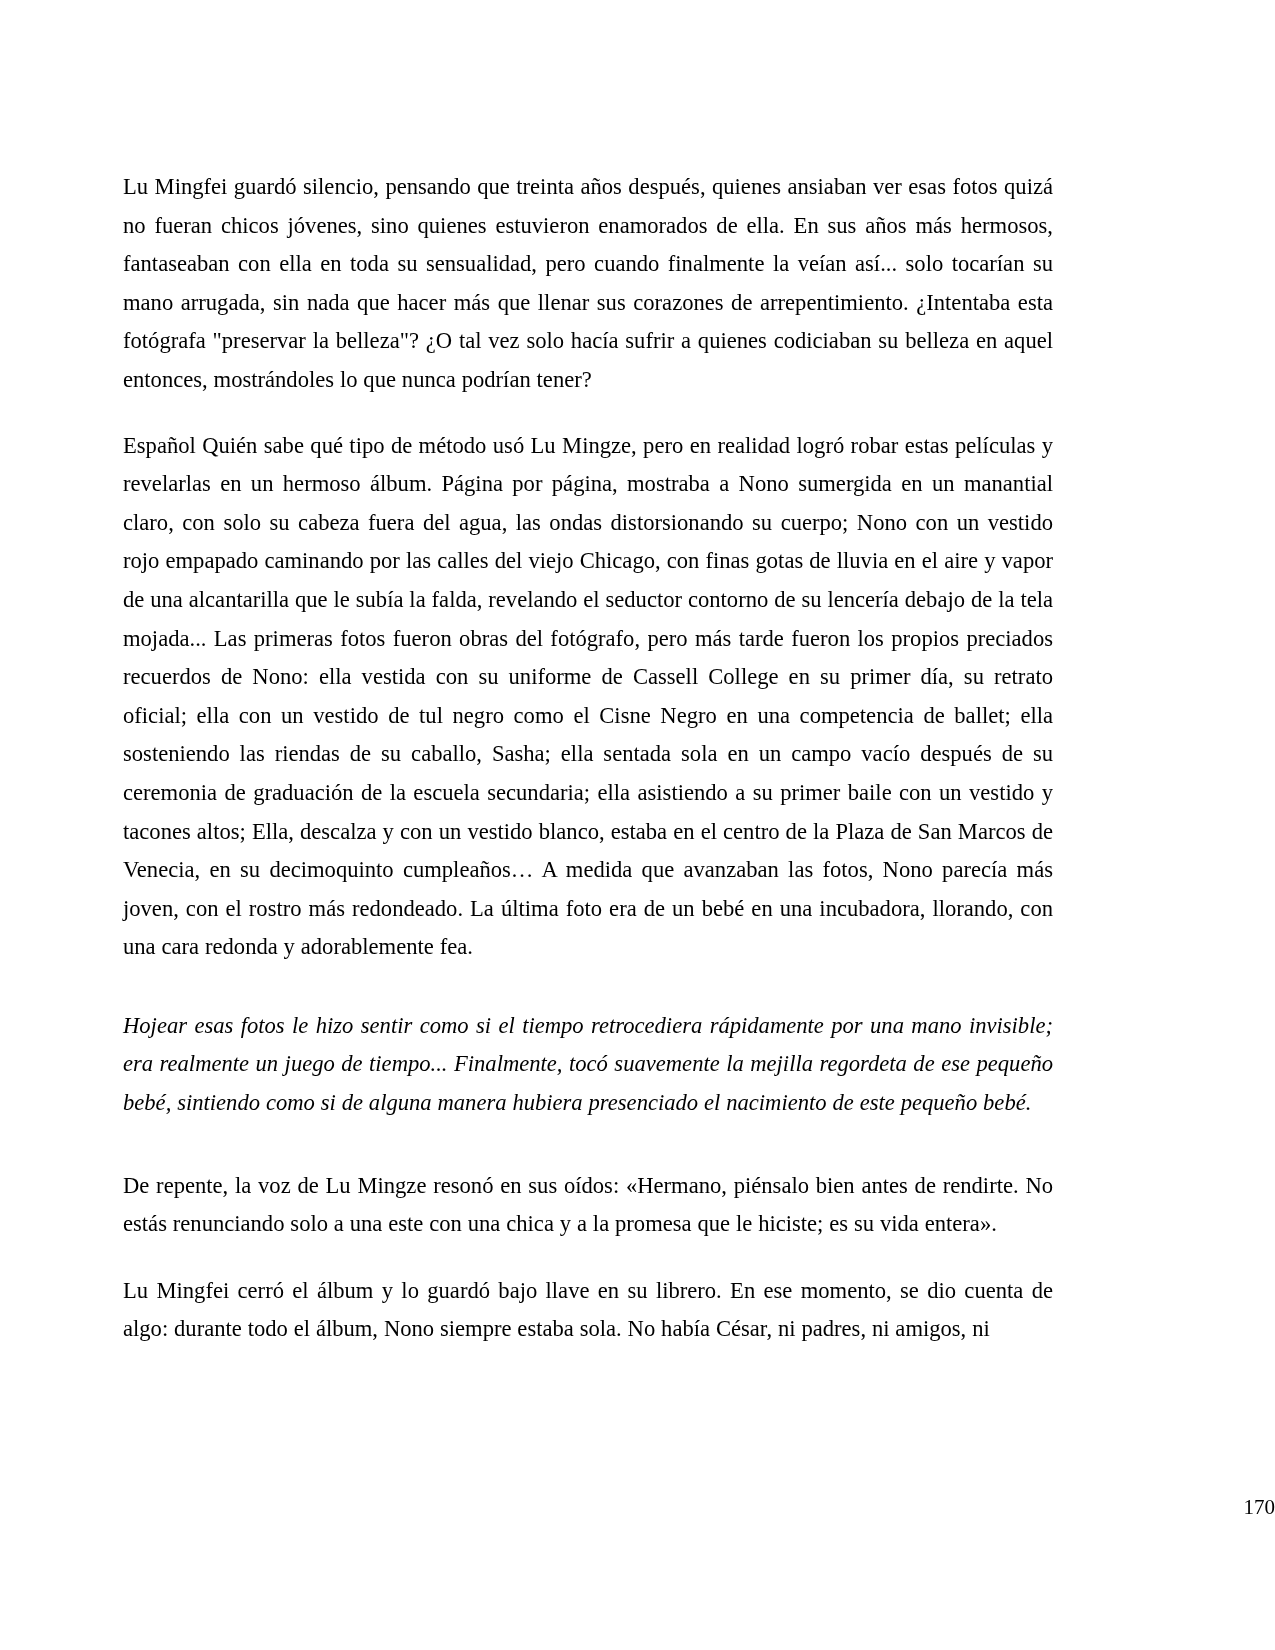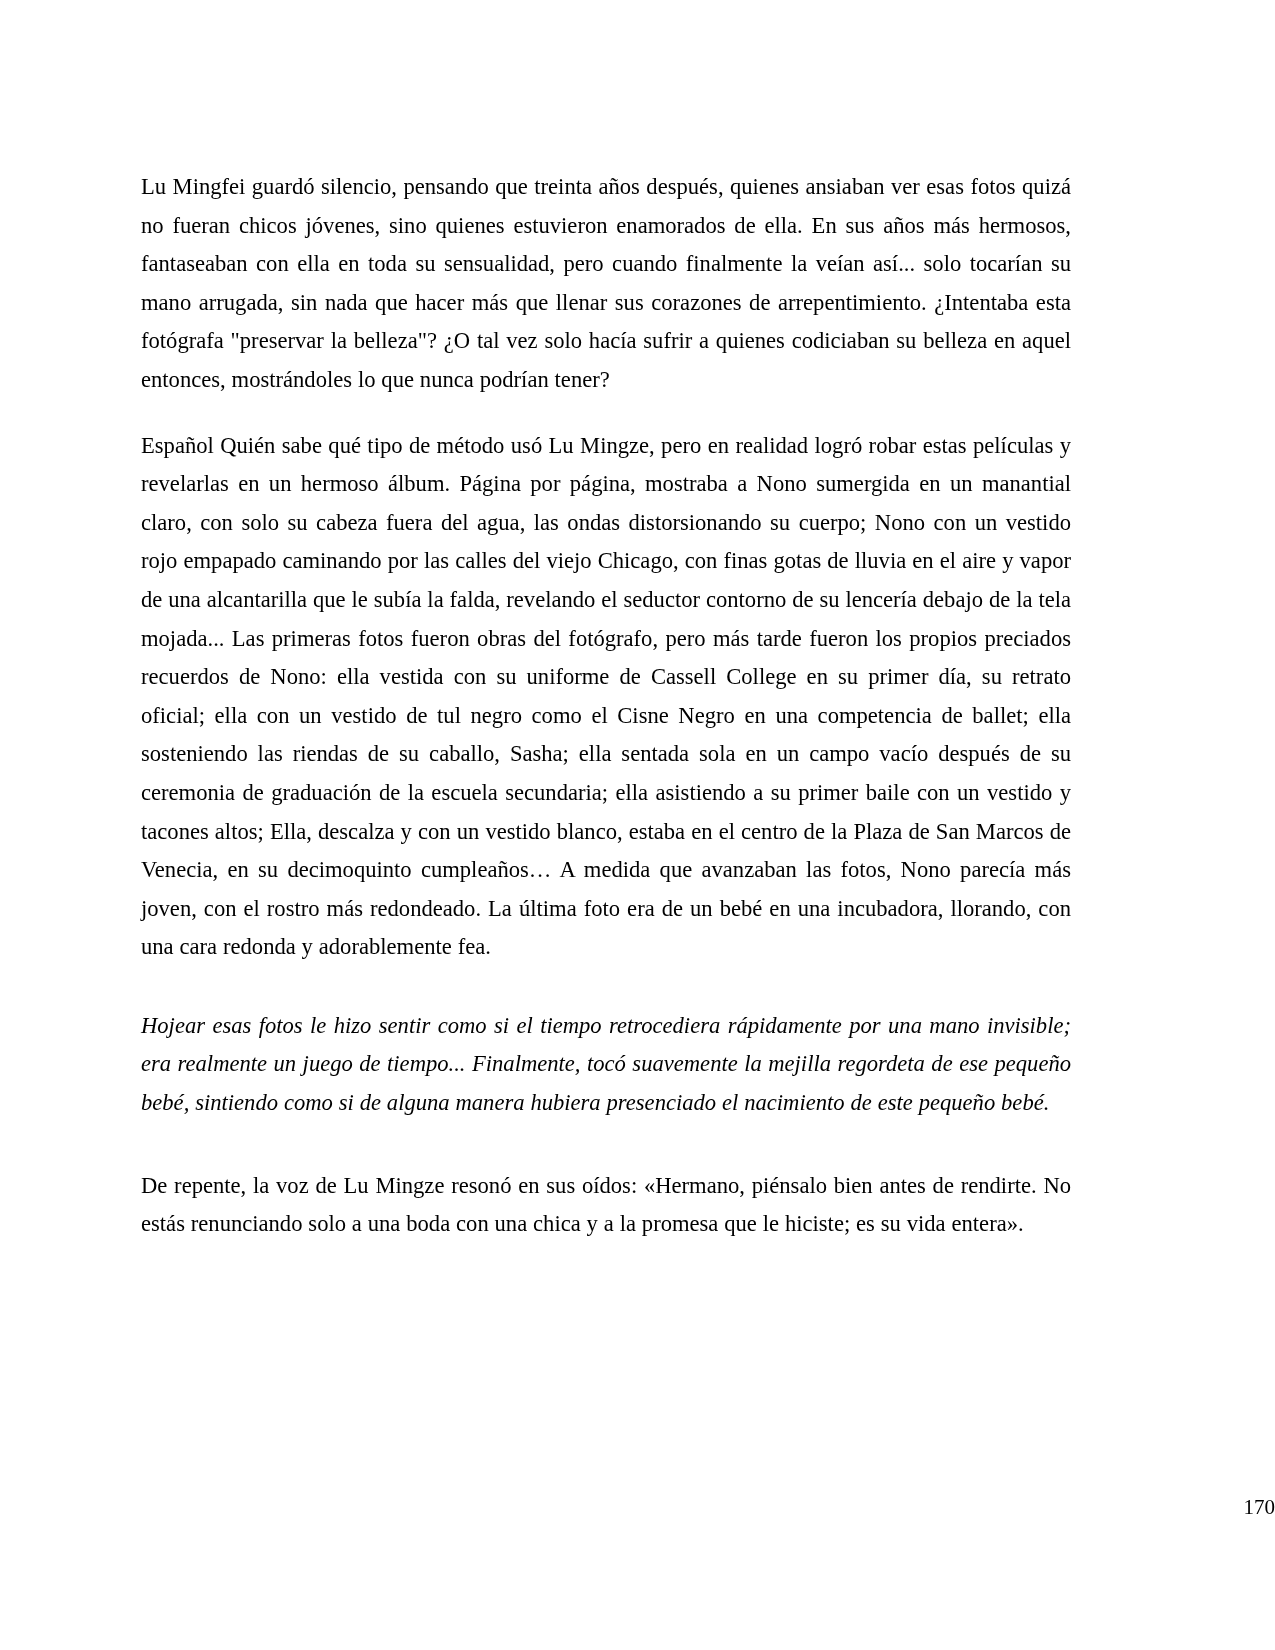--- a/index.html
+++ b/index.html
@@ -16,21 +16,21 @@
     position: relative;
     width: 1275px;
     height: 1650px;
     margin: 0 auto;
     background: #ffffff;
     box-sizing: border-box;
     overflow: hidden;
   }
   .content {
     position: absolute;
-    left: 141px;
+    left: 123px;
     top: 168px;
     width: 930px;
   }
   p.para {
     margin: 0 0 28px 0;
     font-size: 22.6px;
     line-height: 38.6px;
     text-align: justify;
     text-justify: inter-word;
     hyphens: none;
@@ -62,18 +62,19 @@
 </style>
 </head>
 <body>
 
 <div class="page">
 
   <div class="content">
     <p class="para p1">Lu Mingfei guardó silencio, pensando que treinta años después, quienes ansiaban ver esas fotos quizá no fueran chicos jóvenes, sino quienes estuvieron enamorados de ella. En sus años más hermosos, fantaseaban con ella en toda su sensualidad, pero cuando finalmente la veían así... solo tocarían su mano arrugada, sin nada que hacer más que llenar sus corazones de arrepentimiento. ¿Intentaba esta fotógrafa "preservar la belleza"? ¿O tal vez solo hacía sufrir a quienes codiciaban su belleza en aquel entonces, mostrándoles lo que nunca podrían tener?</p>
     <p class="para p3">Español Quién sabe qué tipo de método usó Lu Mingze, pero en realidad logró robar estas películas y revelarlas en un hermoso álbum. Página por página, mostraba a Nono sumergida en un manantial claro, con solo su cabeza fuera del agua, las ondas distorsionando su cuerpo; Nono con un vestido rojo empapado caminando por las calles del viejo Chicago, con finas gotas de lluvia en el aire y vapor de una alcantarilla que le subía la falda, revelando el seductor contorno de su lencería debajo de la tela mojada... Las primeras fotos fueron obras del fotógrafo, pero más tarde fueron los propios preciados recuerdos de Nono: ella vestida con su uniforme de Cassell College en su primer día, su retrato oficial; ella con un vestido de tul negro como el Cisne Negro en una competencia de ballet; ella sosteniendo las riendas de su caballo, Sasha; ella sentada sola en un campo vacío después de su ceremonia de graduación de la escuela secundaria; ella asistiendo a su primer baile con un vestido y tacones altos; Ella, descalza y con un vestido blanco, estaba en el centro de la Plaza de San Marcos de Venecia, en su decimoquinto cumpleaños… A medida que avanzaban las fotos, Nono parecía más joven, con el rostro más redondeado. La última foto era de un bebé en una incubadora, llorando, con una cara redonda y adorablemente fea.</p>
     <p class="para p4">Hojear esas fotos le hizo sentir como si el tiempo retrocediera rápidamente por una mano invisible; era realmente un juego de tiempo... Finalmente, tocó suavemente la mejilla regordeta de ese pequeño bebé, sintiendo como si de alguna manera hubiera presenciado el nacimiento de este pequeño bebé.</p>
-    <p class="para p5">De repente, la voz de Lu Mingze resonó en sus oídos: «Hermano, piénsalo bien antes de rendirte. No estás renunciando solo a una boda con una chica y a la promesa que le hiciste; es su vida entera».</p>
+    <p class="para p5">De repente, la voz de Lu Mingze resonó en sus oídos: «Hermano, piénsalo bien antes de rendirte. No estás renunciando solo a una este con una chica y a la promesa que le hiciste; es su vida entera».</p>
+    <p class="para p6">Lu Mingfei cerró el álbum y lo guardó bajo llave en su librero. En ese momento, se dio cuenta de algo: durante todo el álbum, Nono siempre estaba sola. No había César, ni padres, ni amigos, ni</p>
   </div>
 
   <div class="page-number">170</div>
 
 </div>
 
 </body></html>

